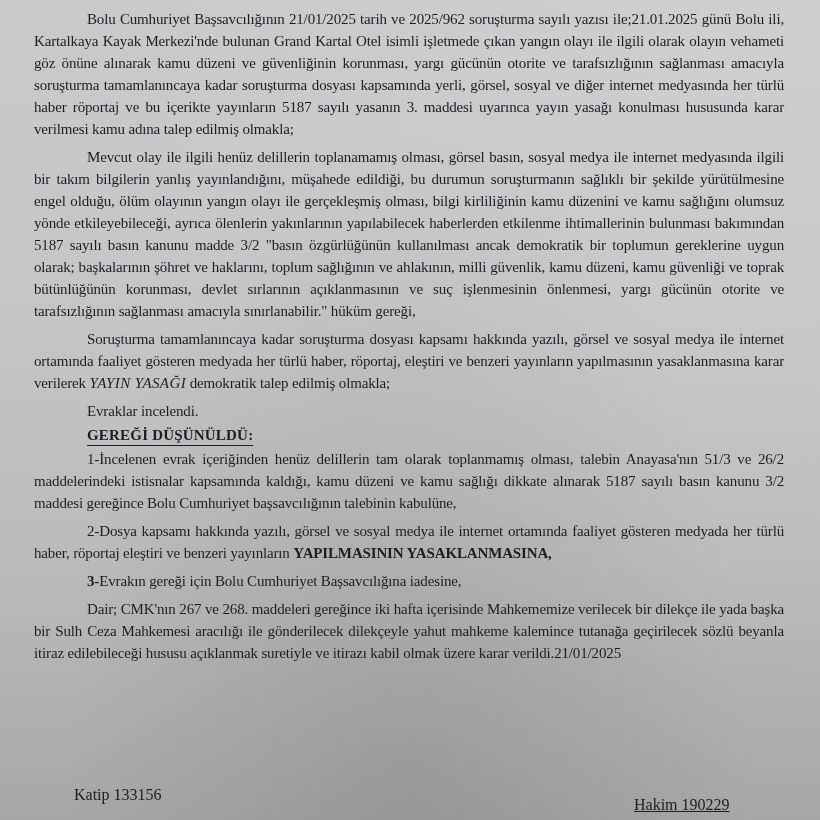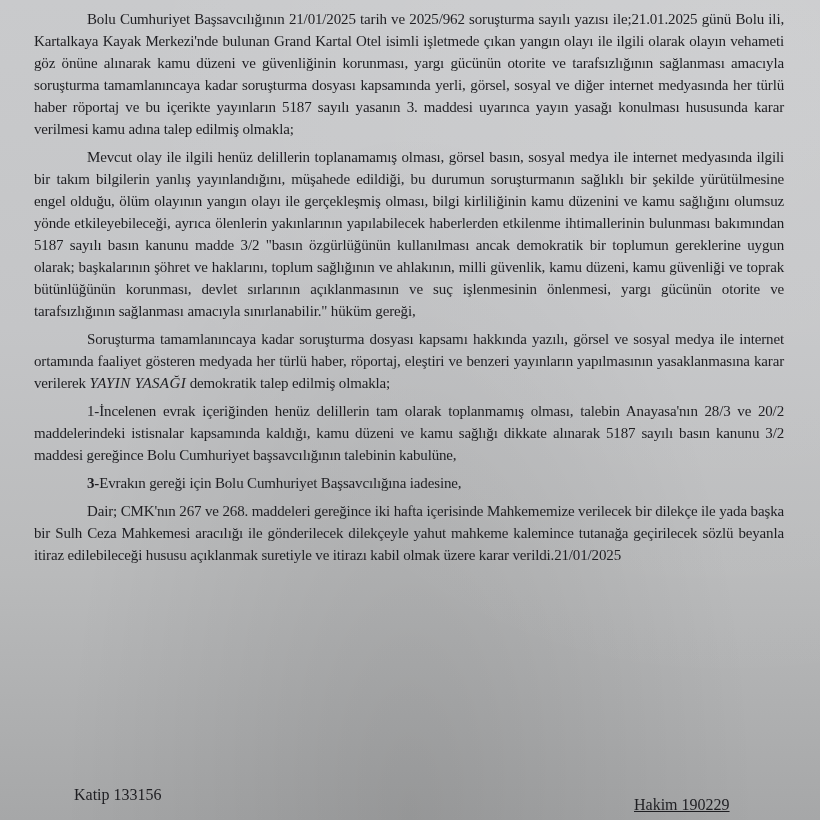--- a/index.html
+++ b/index.html
@@ -78,24 +78,27 @@
 
 <div class="page">
   <div class="doc">
 
     <p class="para">Bolu Cumhuriyet Başsavcılığının 21/01/2025 tarih ve 2025/962 soruşturma sayılı yazısı ile;21.01.2025 günü Bolu ili, Kartalkaya Kayak Merkezi'nde bulunan Grand Kartal Otel isimli işletmede çıkan yangın olayı ile ilgili olarak olayın vehameti göz önüne alınarak kamu düzeni ve güvenliğinin korunması, yargı gücünün otorite ve tarafsızlığının sağlanması amacıyla soruşturma tamamlanıncaya kadar soruşturma dosyası kapsamında yerli, görsel, sosyal ve diğer internet medyasında her türlü haber röportaj ve bu içerikte yayınların 5187 sayılı yasanın 3. maddesi uyarınca yayın yasağı konulması hususunda karar verilmesi kamu adına talep edilmiş olmakla;</p>
 
     <p class="para">Mevcut olay ile ilgili henüz delillerin toplanamamış olması, görsel basın, sosyal medya ile internet medyasında ilgili bir takım bilgilerin yanlış yayınlandığını, müşahede edildiği, bu durumun soruşturmanın sağlıklı bir şekilde yürütülmesine engel olduğu, ölüm olayının yangın olayı ile gerçekleşmiş olması, bilgi kirliliğinin kamu düzenini ve kamu sağlığını olumsuz yönde etkileyebileceği, ayrıca ölenlerin yakınlarının yapılabilecek haberlerden etkilenme ihtimallerinin bulunması bakımından 5187 sayılı basın kanunu madde 3/2 "basın özgürlüğünün kullanılması ancak demokratik bir toplumun gereklerine uygun olarak; başkalarının şöhret ve haklarını, toplum sağlığının ve ahlakının, milli güvenlik, kamu düzeni, kamu güvenliği ve toprak bütünlüğünün korunması, devlet sırlarının açıklanmasının ve suç işlenmesinin önlenmesi, yargı gücünün otorite ve tarafsızlığının sağlanması amacıyla sınırlanabilir." hüküm gereği,</p>
 
     <p class="para"><span>Soruşturma tamamlanıncaya kadar soruşturma dosyası kapsamı hakkında yazılı, görsel ve sosyal medya ile internet ortamında faaliyet gösteren medyada her türlü haber, röportaj, eleştiri ve benzeri yayınların yapılmasının yasaklanmasına karar verilerek </span><span class="spaced">YAYIN YASAĞI</span><span> demokratik talep edilmiş olmakla;</span></p>
 
+    <p class="plain">Evraklar incelendi.</p>
 
+    <div><span class="heading">GEREĞİ DÜŞÜNÜLDÜ:</span></div>
 
-    <p class="para">1-İncelenen evrak içeriğinden henüz delillerin tam olarak toplanmamış olması, talebin Anayasa'nın 28/3 ve 20/2 maddelerindeki istisnalar kapsamında kaldığı, kamu düzeni ve kamu sağlığı dikkate alınarak 5187 sayılı basın kanunu 3/2 maddesi gereğince Bolu Cumhuriyet başsavcılığının talebinin kabulüne,</p>
+    <p class="para">1-İncelenen evrak içeriğinden henüz delillerin tam olarak toplanmamış olması, talebin Anayasa'nın 51/3 ve 26/2 maddelerindeki istisnalar kapsamında kaldığı, kamu düzeni ve kamu sağlığı dikkate alınarak 5187 sayılı basın kanunu 3/2 maddesi gereğince Bolu Cumhuriyet başsavcılığının talebinin kabulüne,</p>
 
+    <p class="para"><span>2-Dosya kapsamı hakkında yazılı, görsel ve sosyal medya ile internet ortamında faaliyet gösteren medyada her türlü haber, röportaj eleştiri ve benzeri yayınların </span><span class="b">YAPILMASININ YASAKLANMASINA,</span></p>
 
     <p class="para"><span class="b">3-</span><span>Evrakın gereği için Bolu Cumhuriyet Başsavcılığına iadesine,</span></p>
 
     <p class="para tight">Dair; CMK'nın 267 ve 268. maddeleri gereğince iki hafta içerisinde Mahkememize verilecek bir dilekçe ile yada başka bir Sulh Ceza Mahkemesi aracılığı ile gönderilecek dilekçeyle yahut mahkeme kalemince tutanağa geçirilecek sözlü beyanla itiraz edilebileceği hususu açıklanmak suretiyle ve itirazı kabil olmak üzere karar verildi.21/01/2025</p>
   </div>
 
   <div class="signatures">
     <span class="katip">Katip 133156</span>
     <span class="hakim">Hakim 190229</span>
   </div>

